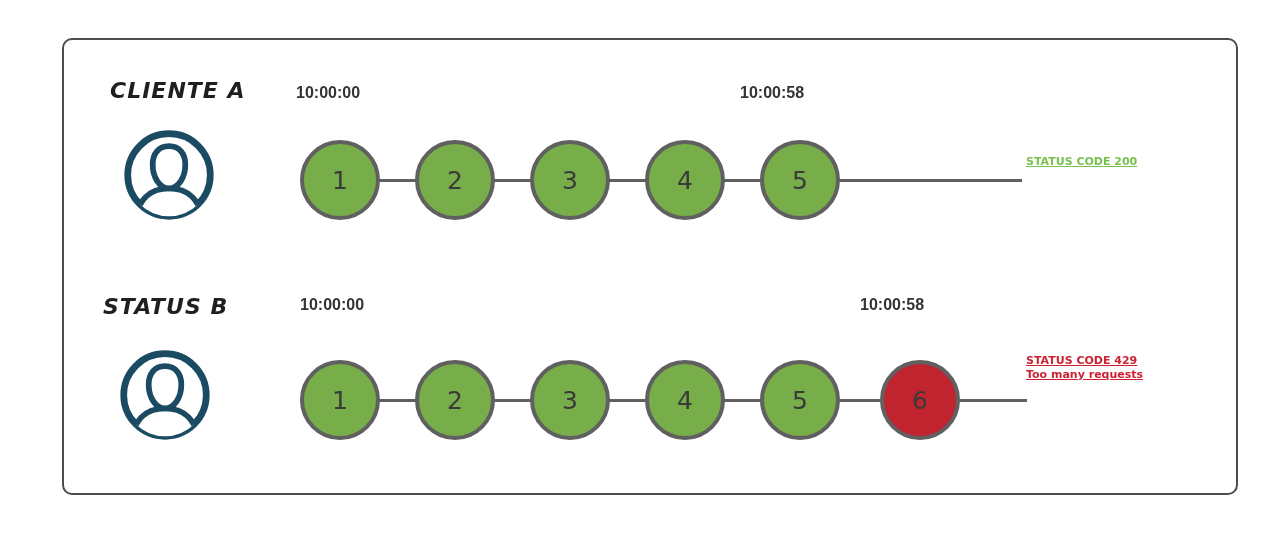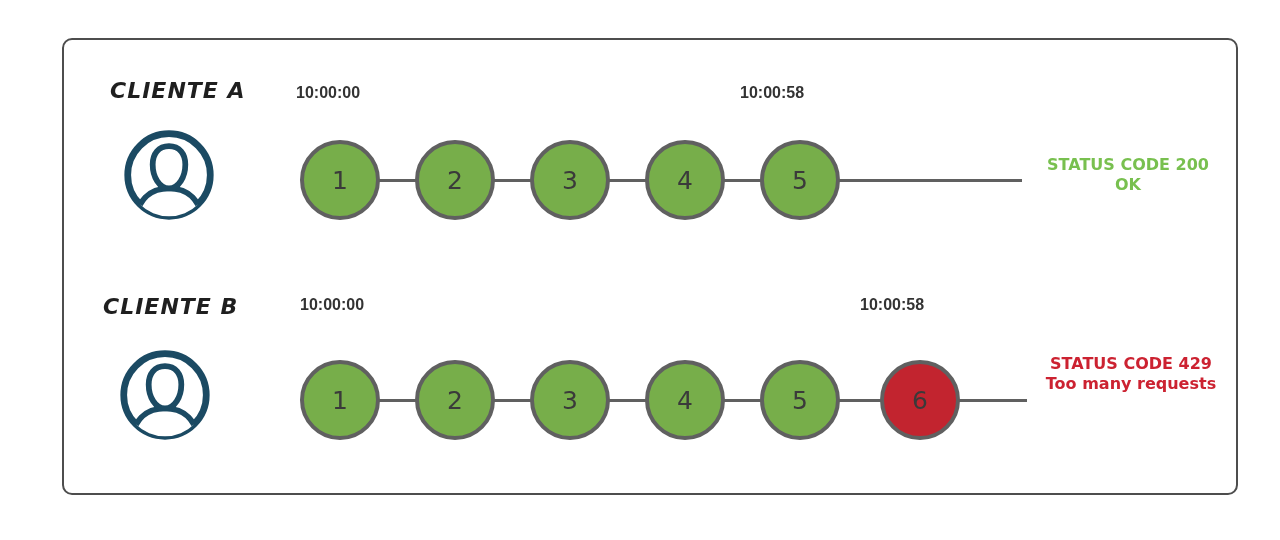--- a/index.html
+++ b/index.html
@@ -73,24 +73,25 @@
   .node.error { background: var(--error-fill, #c2242f); }
   .node span {
     font-family: "DejaVu Sans", sans-serif;
     font-size: 25px;
     color: #3a3a3a;
   }
   .status {
     position: absolute;
     font-family: "DejaVu Sans", sans-serif;
     font-weight: bold;
-    font-size: 16px;
+    font-size: 11px;
     line-height: 1.25;
-    text-align: center;
+    text-align: left;
     white-space: nowrap;
+    text-decoration: underline;
   }
   .status.ok { color: var(--ok-text, #78c04f); }
   .status.error { color: var(--error-text, #cc2231); }
 </style>
 </head>
 <body>
 
 <div class="canvas">
 
   <div class="frame"></div>
@@ -128,24 +129,23 @@
     </div>
   <div class="node" style="left:645px; top:140px;">
     <span>4</span>
     </div>
   <div class="node" style="left:760px; top:140px;">
     <span>5</span>
     </div>
 
   <div class="status ok" style="left:1026px; top:155px; width:204px;">
     <div>STATUS CODE 200</div>
-    <div>OK</div>
   </div>
 
-  <div class="client-label" style="left:103px; top:294px;">CLIENTE B</div>
+  <div class="client-label" style="left:103px; top:294px;">STATUS B</div>
 
   <div class="avatar" style="left:117px; top:347px;">
     <svg viewBox="0 0 100 100" aria-hidden="true">
       <defs>
           <clipPath id="avClipB">
             <circle cx="50" cy="50" r="43"></circle>
           </clipPath>
         </defs>
       <circle cx="50" cy="50" r="43" fill="none" stroke="#1b4a63" stroke-width="7"></circle>
       <g clip-path="url(#avClipB)">

